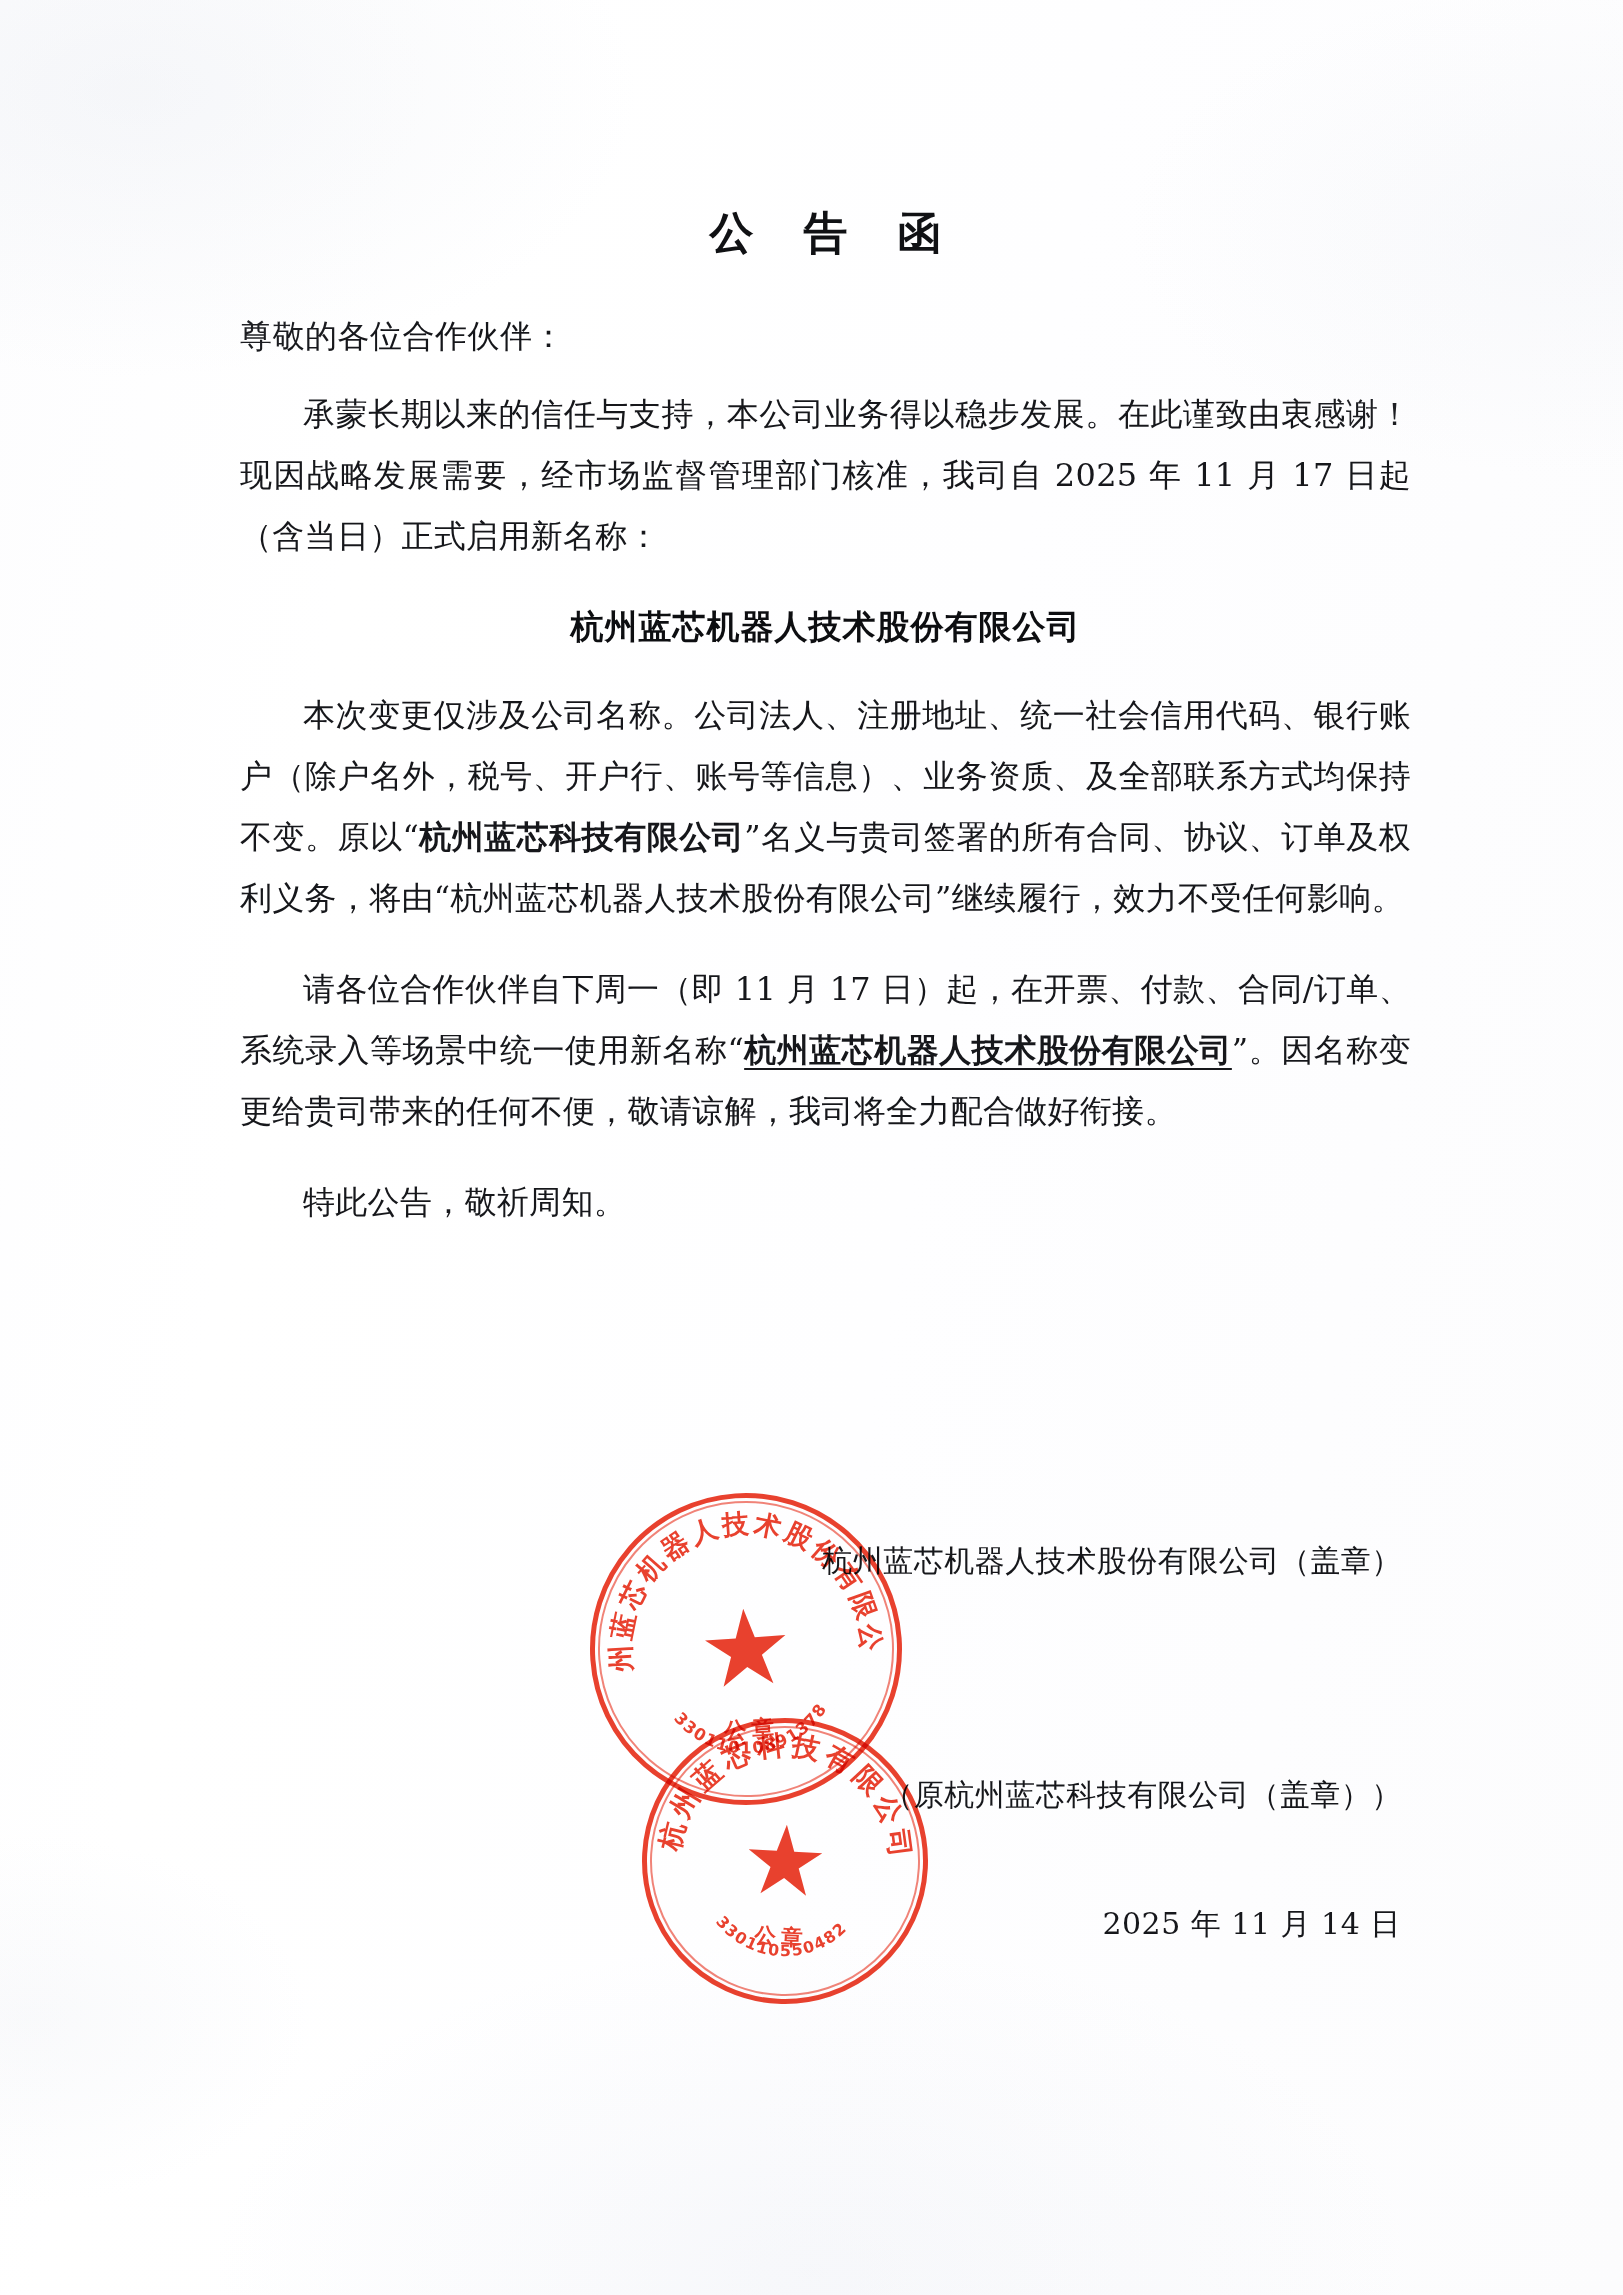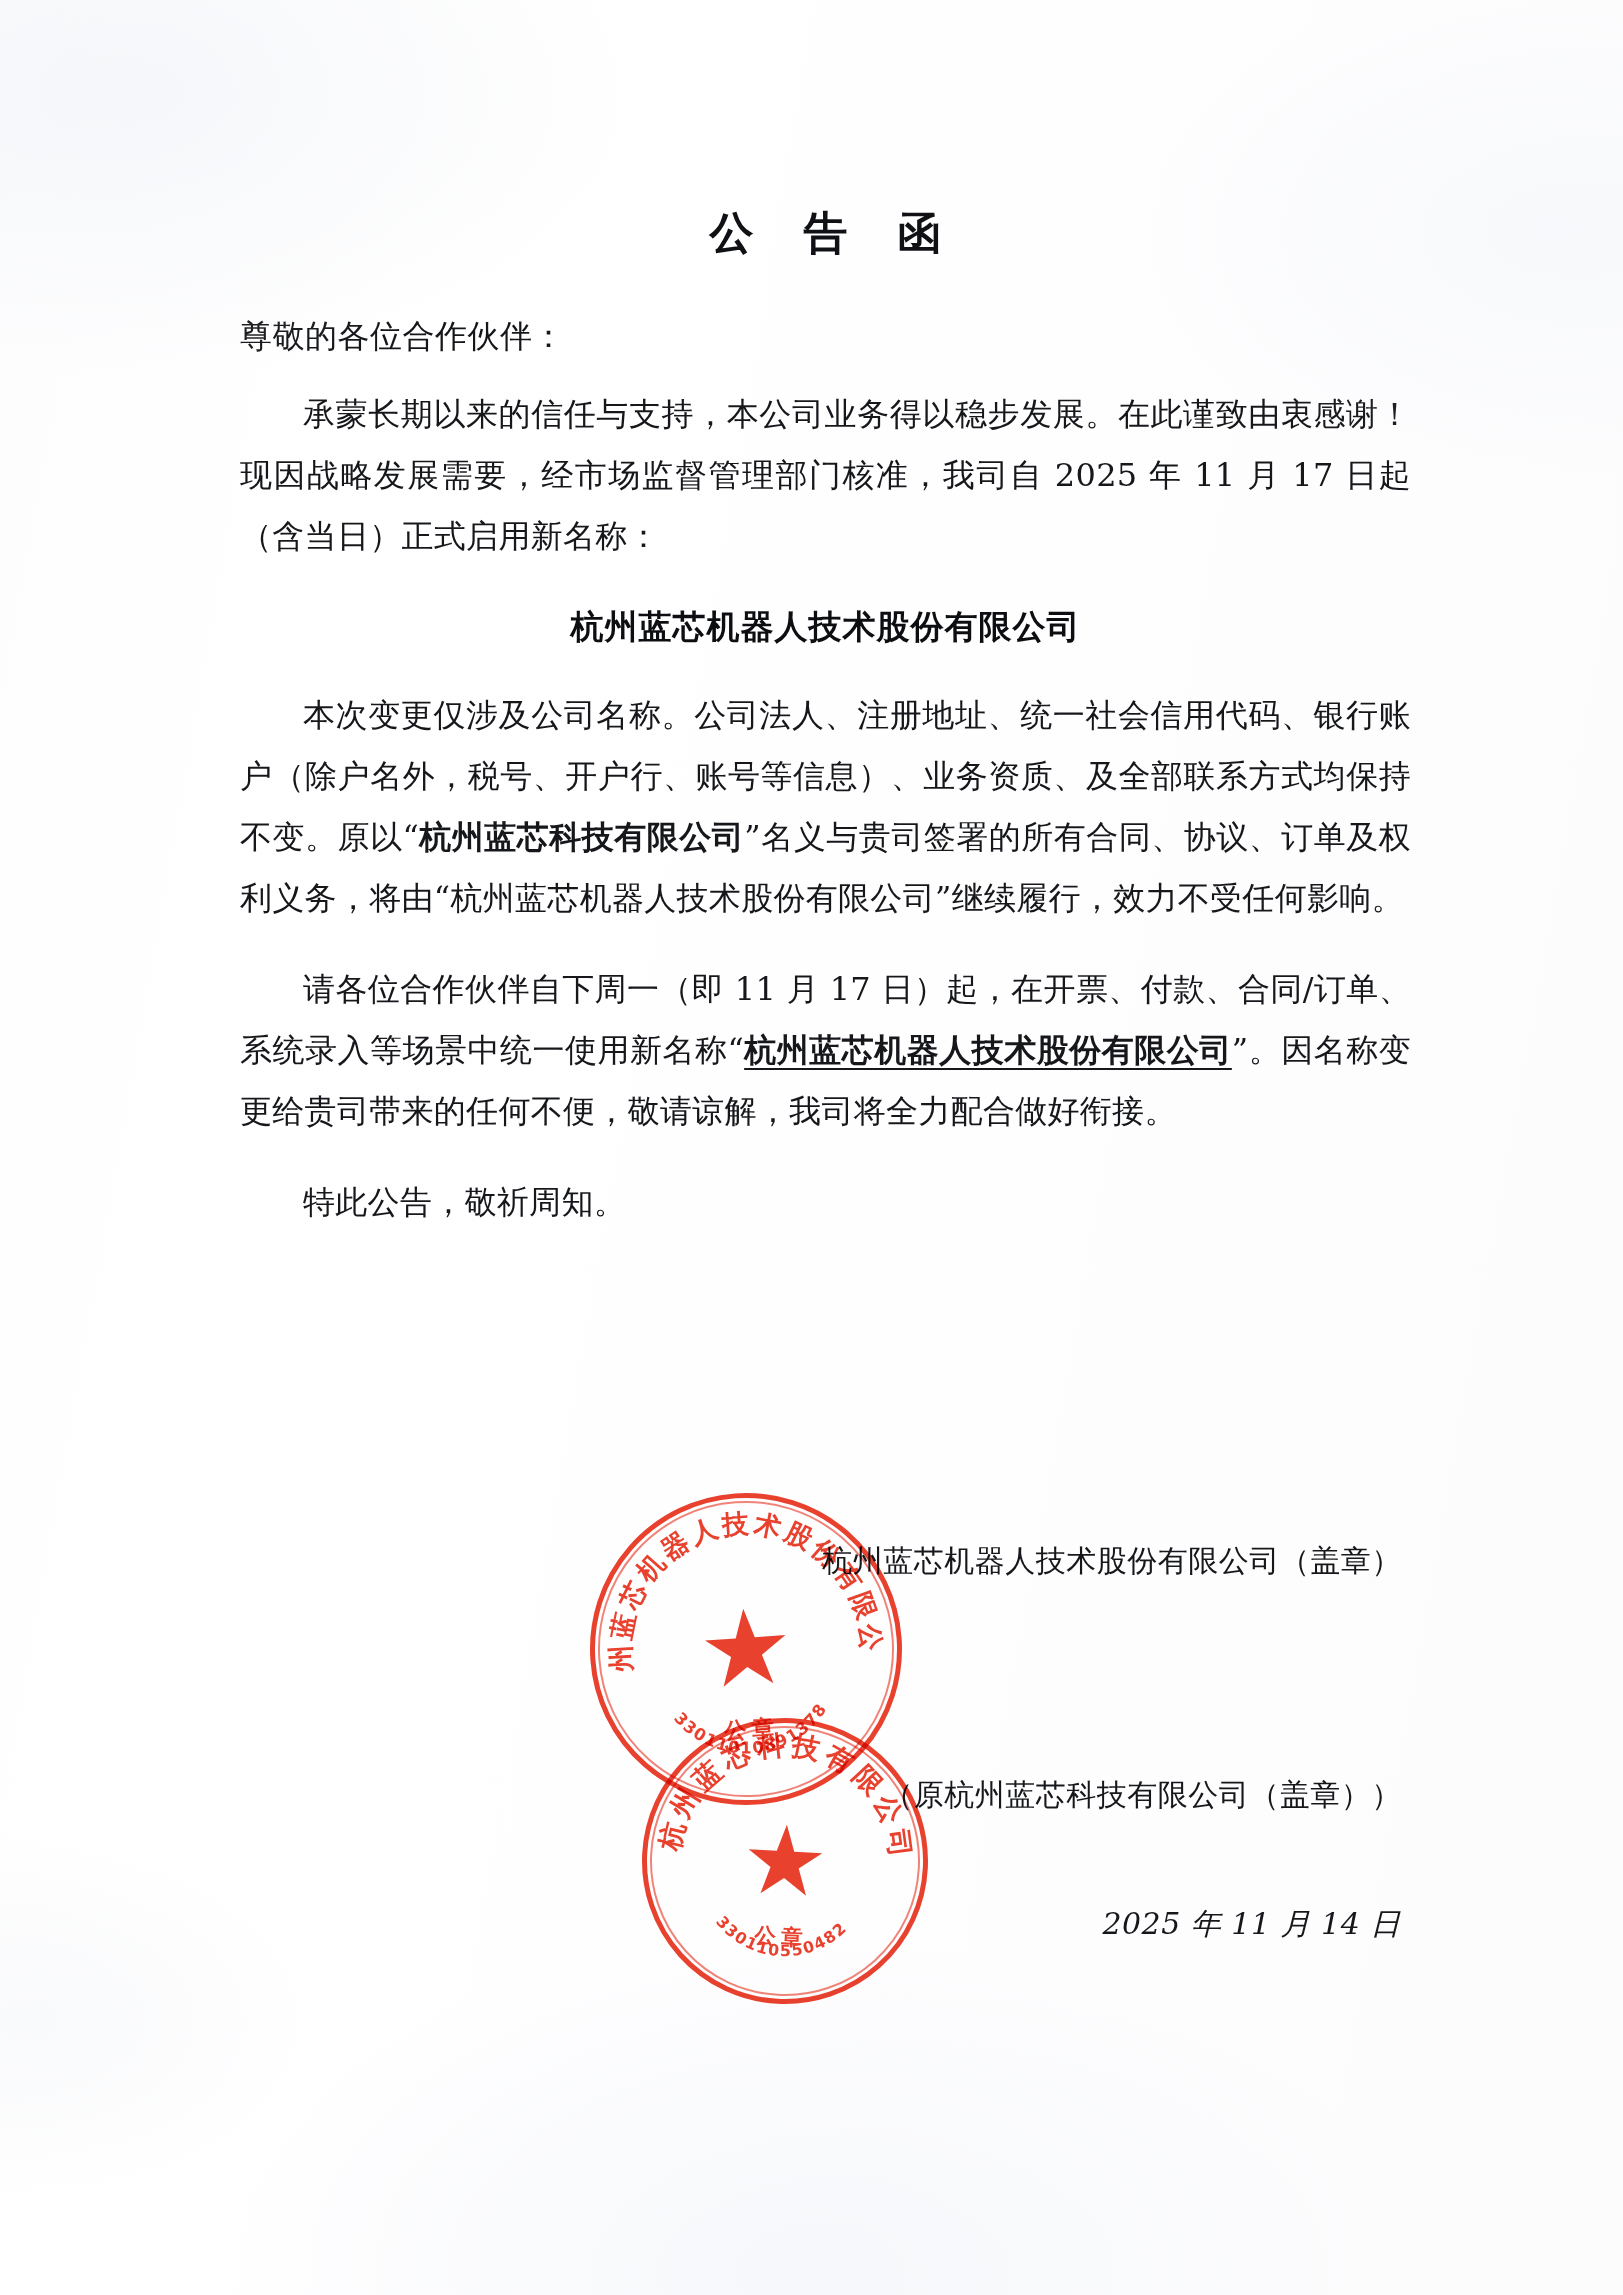--- a/index.html
+++ b/index.html
@@ -93,21 +93,21 @@
     font-size: 30px;
     line-height: 1.15;
     color: #16171b;
     text-align: right;
     padding-right: 9.2px;
     letter-spacing: 0.5px;
     position: relative;
     z-index: 3;
   }
   .sign-line.second { margin-top: 199px; font-family: Liberation Serif, serif; }
-  .sign-line.date   { margin-top: 95px; padding-right: 10.2px; font-style: italic; }
+  .sign-line.date   { margin-top: 95px; padding-right: 10.2px; }
 
   
   .seal {
     position: absolute;
     border-radius: 50%;
     z-index: 6;
     mix-blend-mode: multiply;
     opacity: .93;
   }
   .seal-ring {

